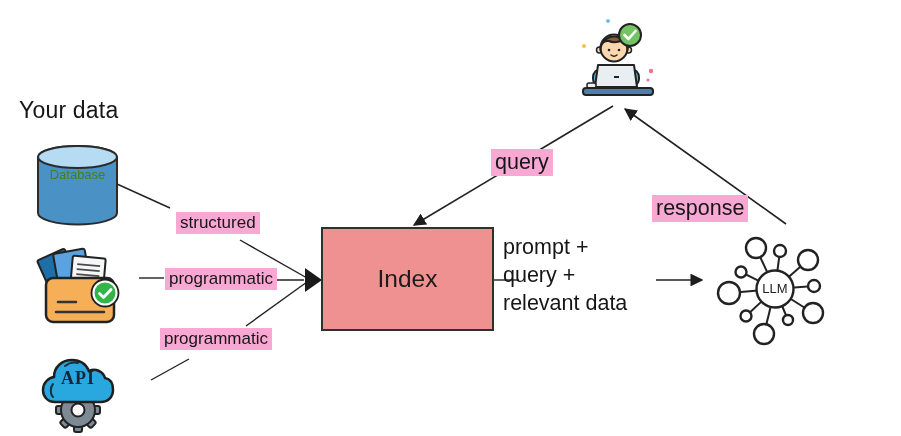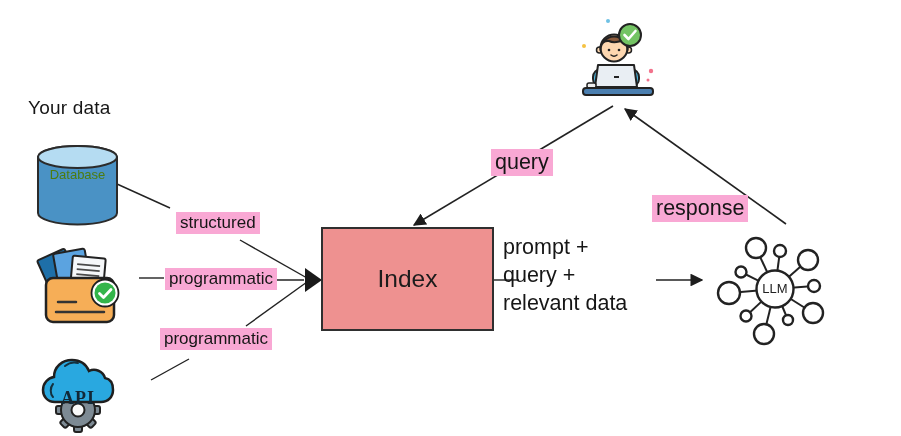--- a/index.html
+++ b/index.html
@@ -3,33 +3,33 @@
 <meta charset="utf-8">
 <style>
   html,body{margin:0;padding:0;background:#fff;}
   #canvas{
     position:relative;width:901px;height:436px;background:#ffffff;
     font-family:"Liberation Sans", sans-serif;overflow:hidden;
   }
   #diagram-svg{position:absolute;left:0;top:0;z-index:1;}
   .lbl{position:absolute;z-index:2;color:#161616;white-space:nowrap;}
   .lbl.masked{background:#f9a8d4;padding:1px 4px;}
-  .lbl-your-data{left:28px;top:97px;font-size:19px;letter-spacing:.2px;}
+  .lbl-your-data{left:19px;top:97px;font-size:23px;letter-spacing:.2px;}
   .lbl-database{left:38px;top:167px;width:79px;text-align:center;font-size:13px;color:#4d7c0f;}
   .lbl-structured{left:162px;top:212px;font-size:17px;margin-left:14px;}
   .lbl-unstructured{left:165px;top:268px;font-size:17px;}
   .lbl-programmatic{left:160px;top:328px;font-size:17px;}
   .lbl-index{left:322px;top:228px;width:171px;height:102px;display:flex;
     align-items:center;justify-content:center;font-size:24.5px;color:#1c1c1c;}
   .lbl-query{left:491px;top:149px;font-size:21.5px;}
   .lbl-response{left:652px;top:151px;font-size:21.5px;margin-top:44px;}
   .lbl-prompt{left:503px;top:233px;width:146px;text-align:left;font-size:21.5px;
     line-height:28px;white-space:pre-line;}
   .lbl-api{left:43px;top:368px;width:70px;text-align:center;font-size:18px;font-weight:700;
-    font-family:"Liberation Serif", serif;color:#122837;letter-spacing:1px;margin-top:20px;}
+    font-family:"Liberation Serif", serif;color:#122837;letter-spacing:1px;}
   .lbl-llm{left:756px;top:281px;width:38px;text-align:center;font-size:13px;color:#222;}
 </style>
 </head>
 <body>
 
 <div id="canvas">
 
 <svg id="diagram-svg" width="901" height="436" viewBox="0 0 901 436">
   <defs>
     <marker id="ah" viewBox="0 0 10 10" refX="9" refY="5" markerWidth="8" markerHeight="8" orient="auto">

